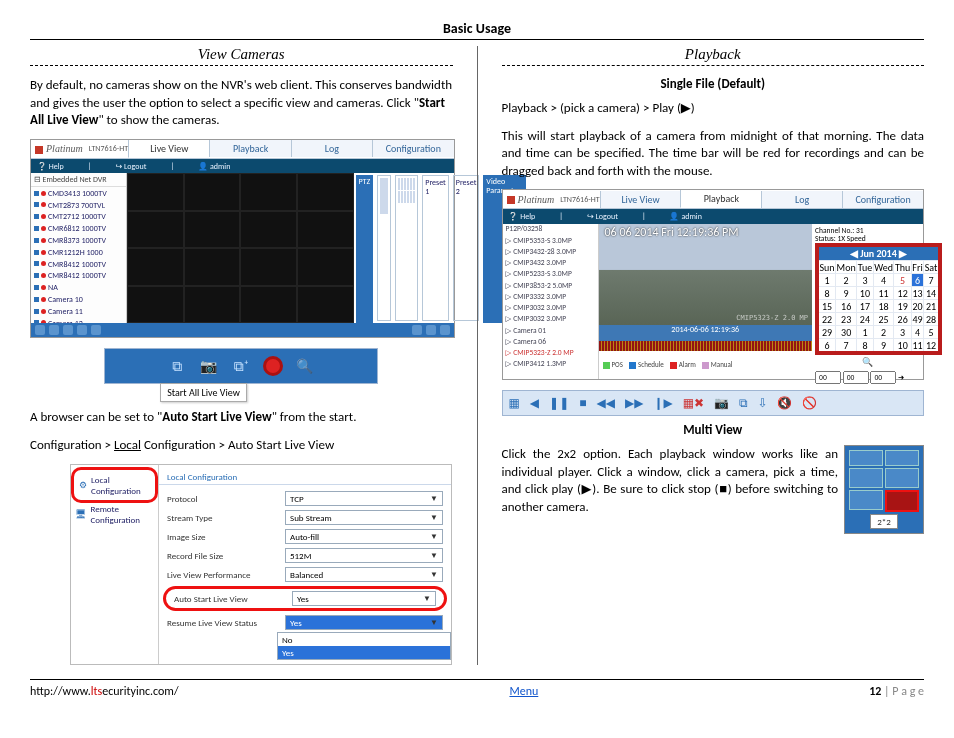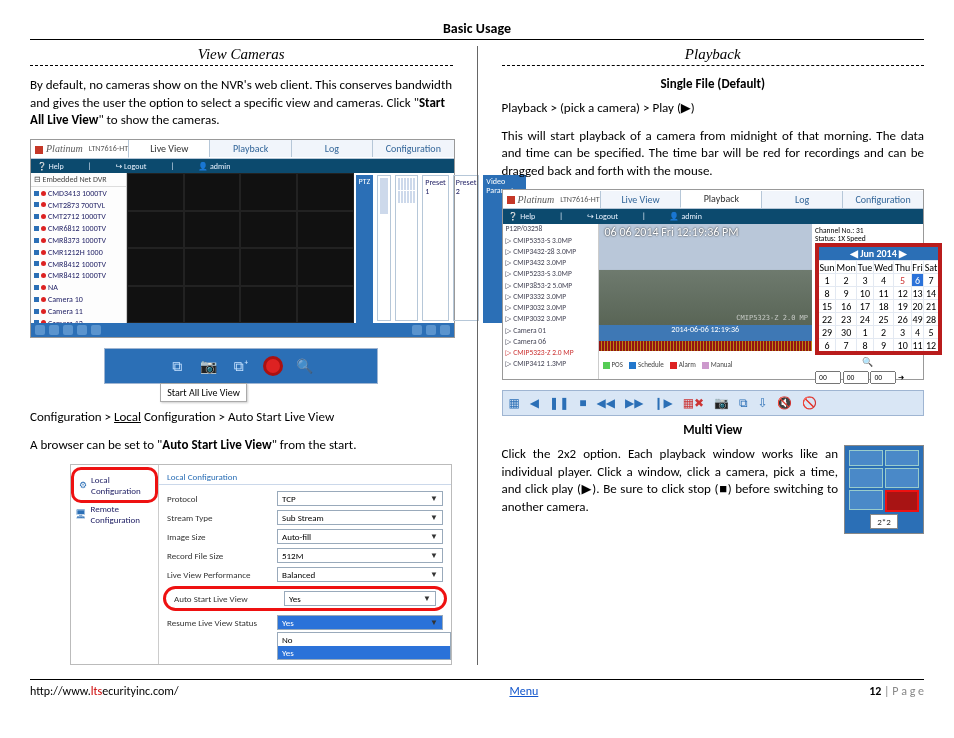--- a/index.html
+++ b/index.html
@@ -122,21 +122,21 @@
   
   .cfg-shot { display:flex; font-size:9px; border:1px solid #bbb; margin-top:4px;}
   .cfg-side { width:115px; border-right:1px solid #ccc; padding:4px 2px;}
   .cfg-side .item { display:flex; gap:4px; align-items:center; padding:2px; color:#226;}
   .cfg-side .red-ring {
     border:3px solid #e11; border-radius:10px; padding:2px 3px; margin:-2px;
   }
   .gear { color:#2b6fb6; }
   .cfg-main { flex:1; padding:4px 0;}
   .cfg-title { color:#2b6fb6; font-size:9px; padding:2px 8px; border-bottom:1px solid #cbd8ea; margin-bottom:4px;}
-  .cfg-row { display:flex; align-items:center; padding:2px 8px; justify-content:flex-end;}
+  .cfg-row { display:flex; align-items:center; padding:2px 8px; gap:8px;justify-content:flex-end;}
   .cfg-row label { width:110px; color:#333;}
   .cfg-row .sel {
     flex:1; border:1px solid #9ab; background:#fff; padding:1px 4px;
     display:flex; justify-content:space-between; align-items:center; max-width:170px;
   }
   .cfg-row .sel .caret { font-size:8px; color:#333;}
   .red-ring-wide {
     border:3px solid #e11; border-radius:14px; padding:2px 4px; margin:2px 4px;
   }
   .dropdown-open {
@@ -368,24 +368,24 @@
           <span class="ico">
               <span class="rec"></span>
             </span>
           <span class="ico" style="opacity:.5;">🔍</span>
         </div>
         <div class="tooltip-lbl">Start All Live View</div>
       </div>
     </div>
 
     <p>
-      <span>Configuration &gt; </span><span class="underline">Local</span><span> Configuration &gt; Auto Start Live View</span>
+      <span>A browser can be set to "</span><b>Auto Start Live View</b><span>" from the start.</span>
     </p>
     <p>
-      <span>A browser can be set to "</span><b>Auto Start Live View</b><span>" from the start.</span>
+      <span>Configuration &gt; </span><span class="underline">Local</span><span> Configuration &gt; Auto Start Live View</span>
     </p>
 
     <div class="cfg-shot" style="margin-left:40px; width:380px;">
       <div class="cfg-side">
         <div class="red-ring">
             <div class="item">
               <span class="gear">⚙</span>
               <span>Local Configuration</span>
             </div>
           </div>

